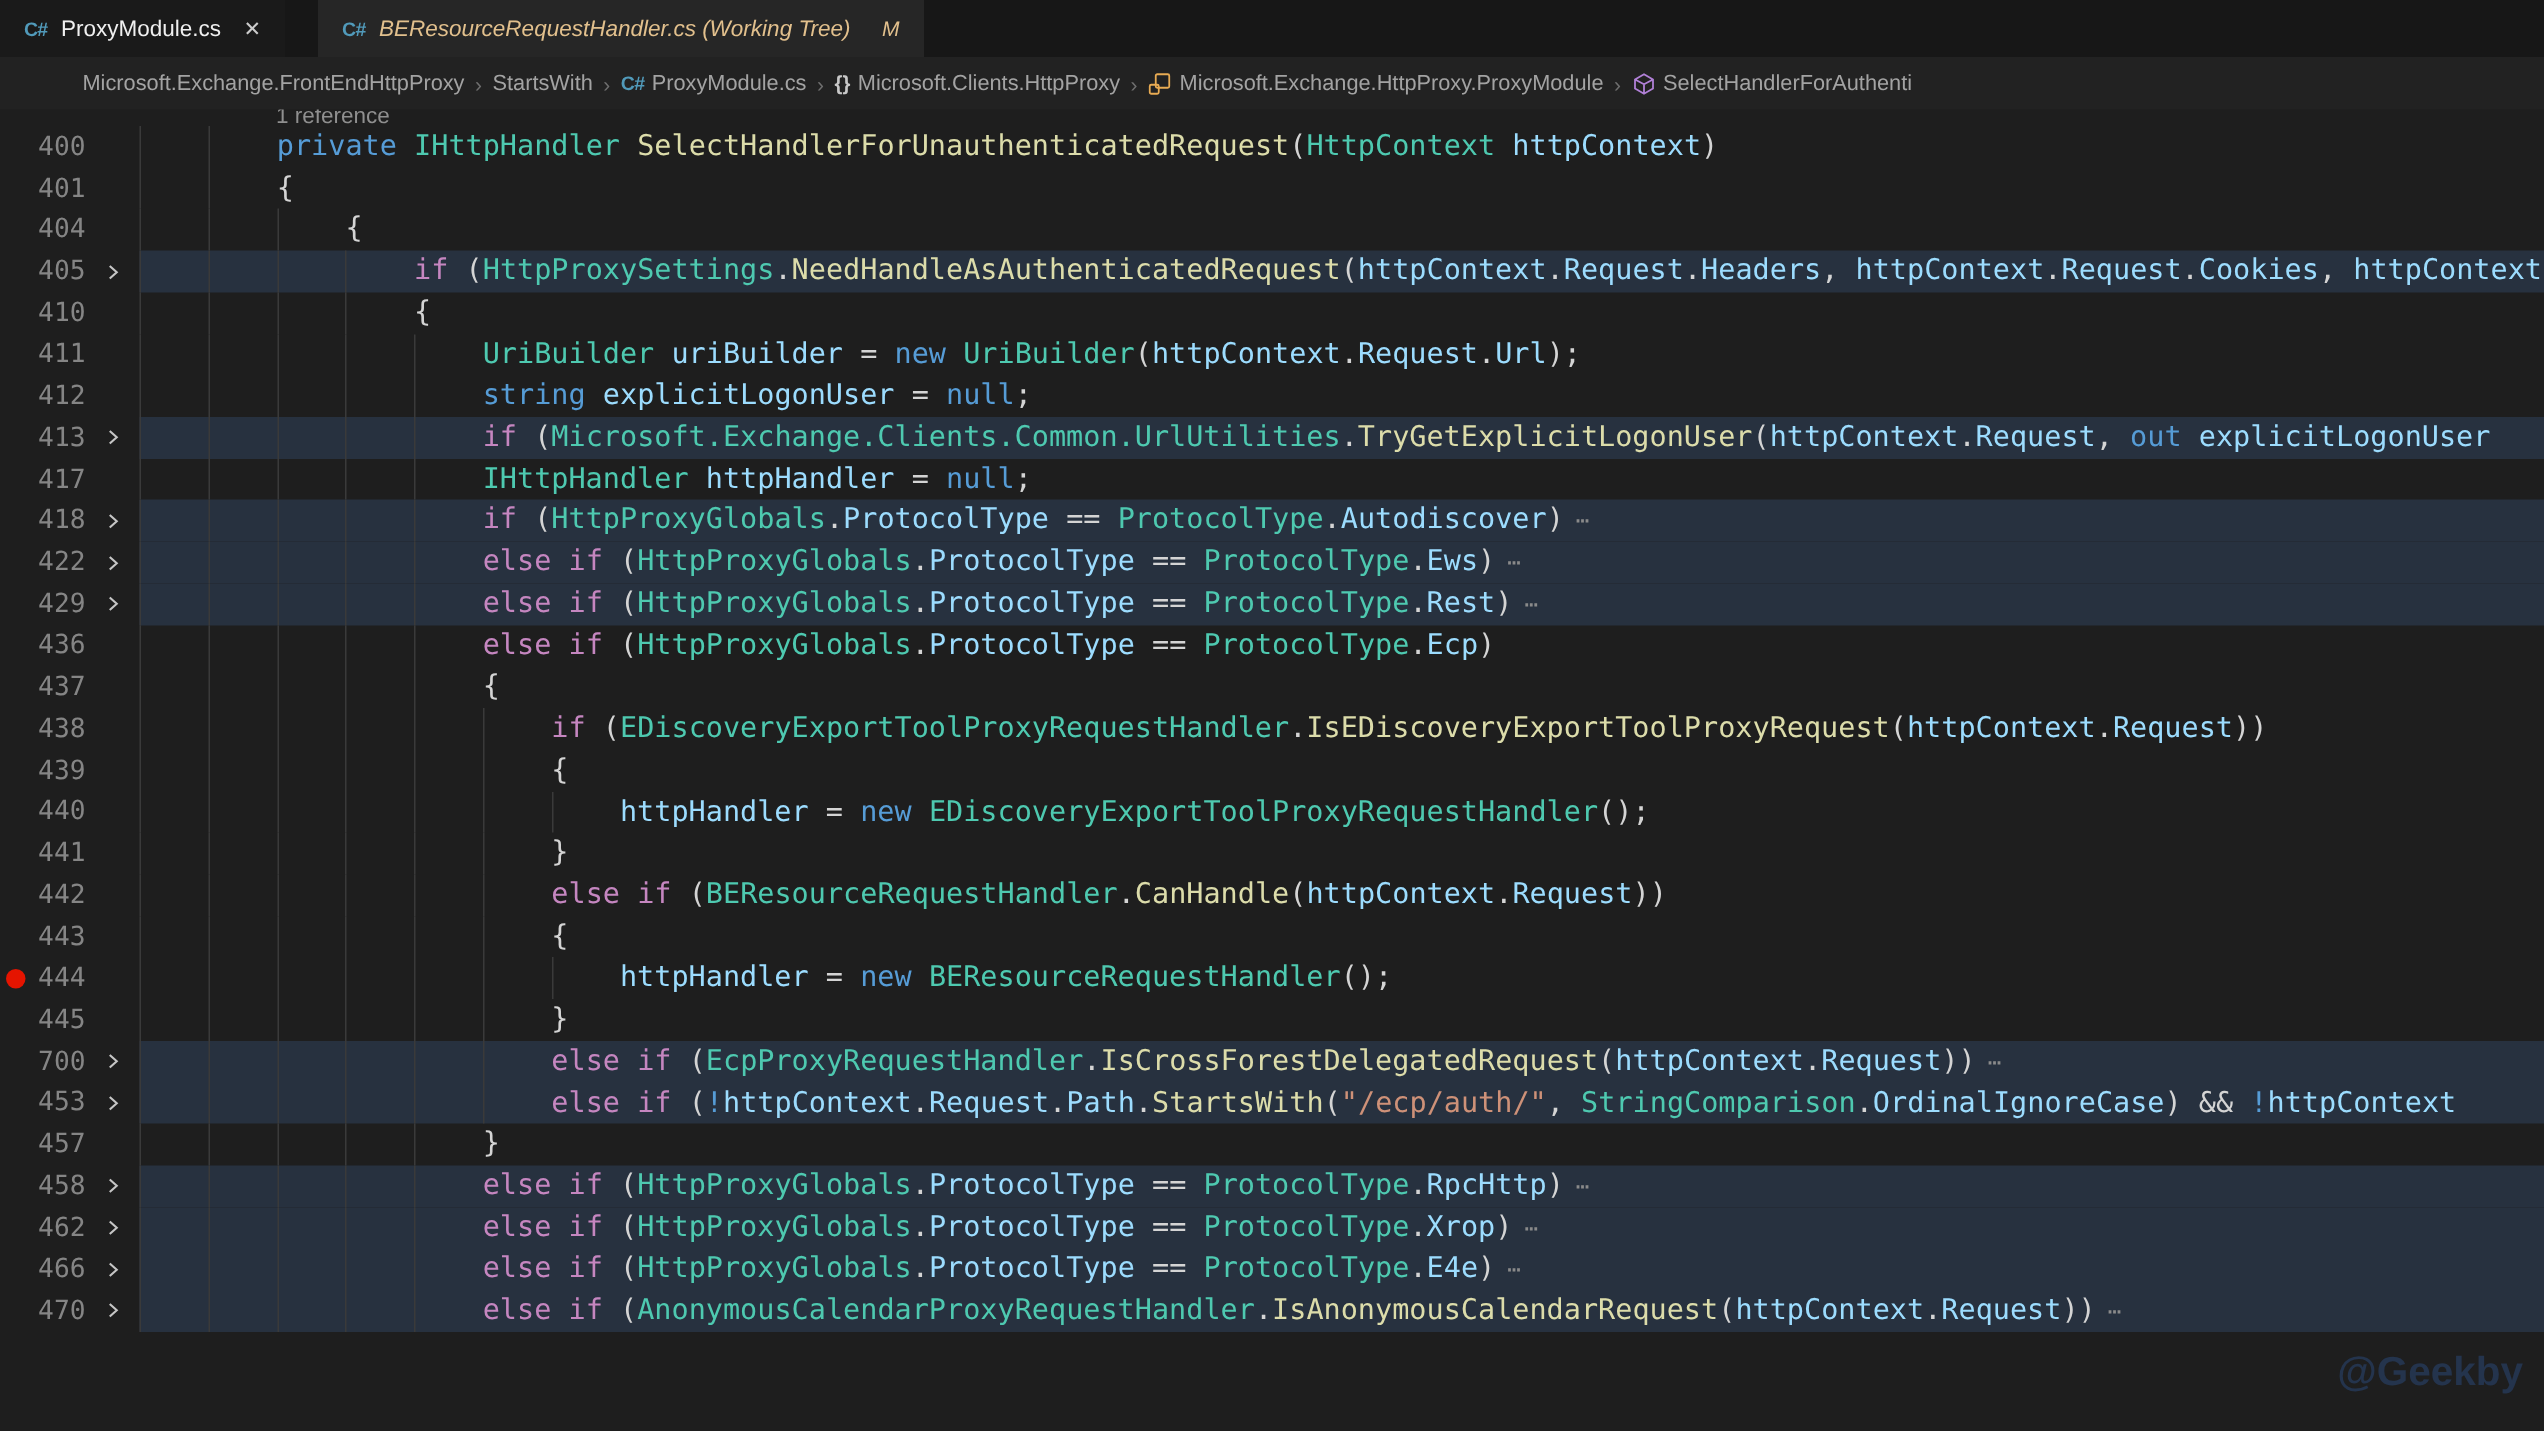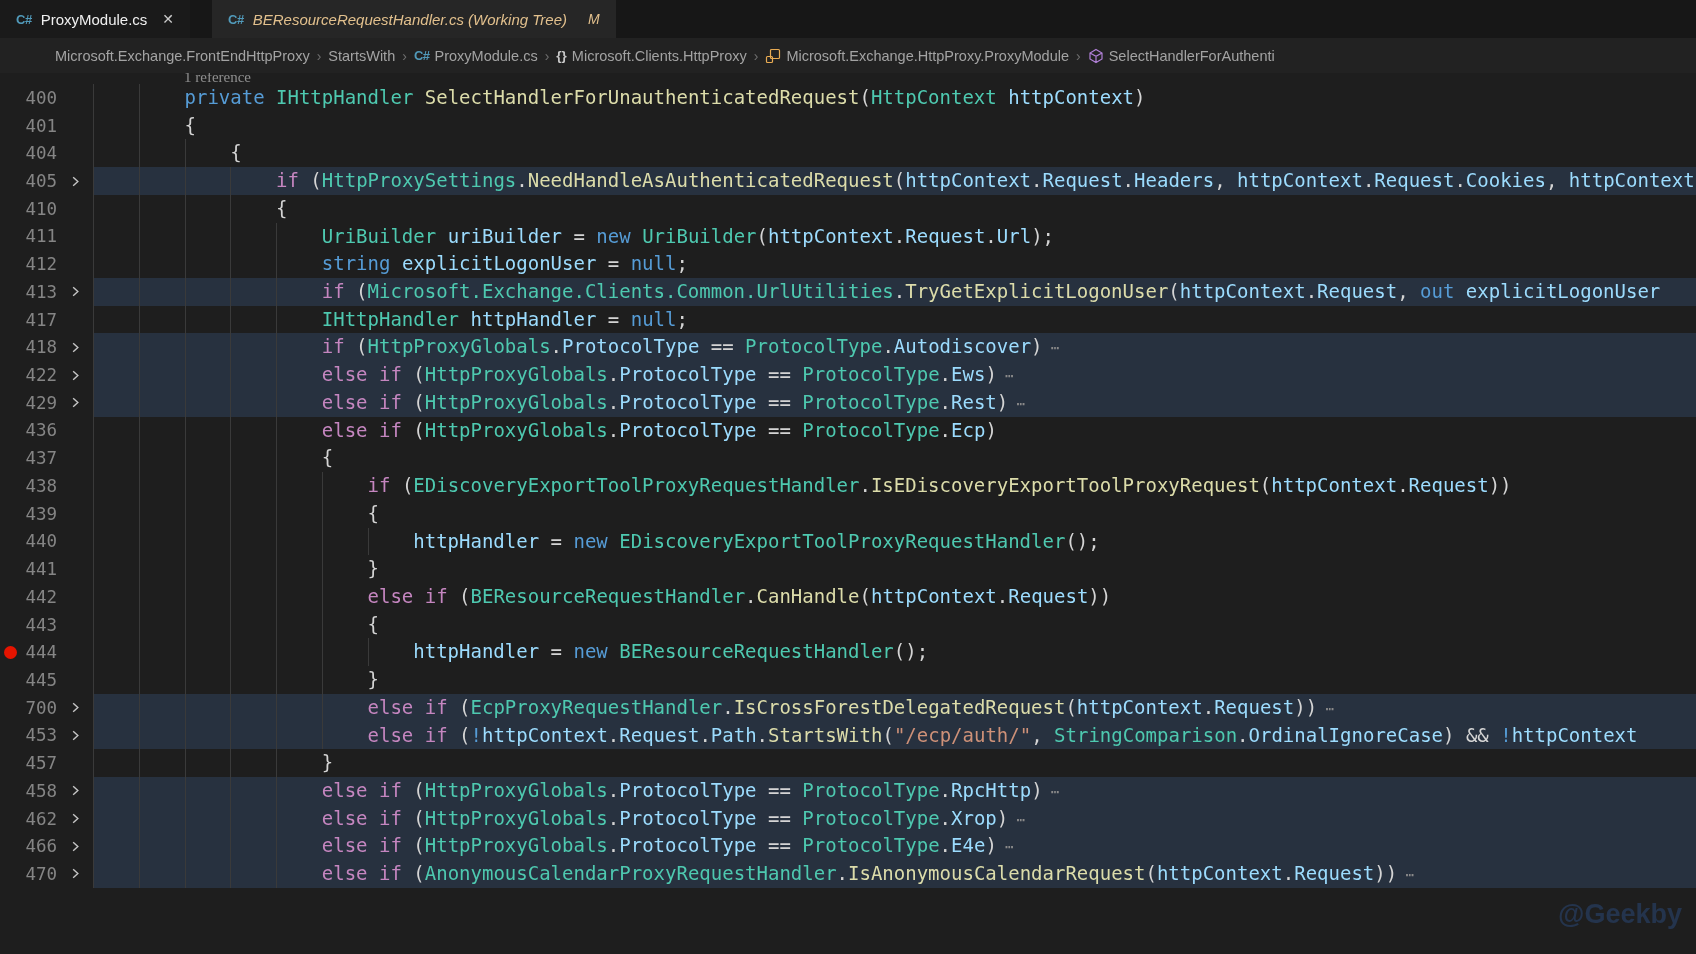--- a/index.html
+++ b/index.html
@@ -23,21 +23,21 @@
     display:flex;align-items:center;padding-left:55px;font-size:14.5px;color:#a3a3a3;white-space:nowrap;overflow:hidden;}
   .crumb{display:flex;align-items:center;gap:5px;cursor:pointer;}
   .crumb-sep{color:#6f6f6f;margin:0 7px;font-size:14px;}
   .bc-ns{color:#c8c8c8;font-size:13.5px;font-weight:600;}
   .bc-svg{display:inline-flex;width:16px;height:16px;}
   
   .editor{position:absolute;top:73px;left:0;right:0;bottom:0;background:#1e1e1e;
     font-family:"DejaVu Sans Mono",monospace;}
   .codelens{position:relative;height:11px;overflow:hidden;}
   .codelens span{position:absolute;bottom:-2px;left:184px;font-size:15px;color:#8f8f8f;
-    font-family:Liberation Serif, serif;}
+    font-family:Liberation Sans, sans-serif;}
   .row{display:flex;height:27.72px;align-items:center;position:relative;}
   .row.hl .code{background:var(--hl);}
   .gutter{flex:none;width:93px;height:100%;position:relative;display:flex;align-items:center;}
   .lnum{position:absolute;left:0;width:57px;text-align:right;color:var(--ln);font-size:17.5px;}
   .chev{position:absolute;left:60px;width:30px;display:flex;justify-content:center;align-items:center;cursor:pointer;}
   .bpdot{position:absolute;left:4px;top:50%;margin-top:-6.5px;width:13px;height:13px;border-radius:50%;background:var(--bp);}
   .code{flex:1;height:100%;white-space:pre;font-size:19px;line-height:27.72px;position:relative;color:var(--pln);cursor:text;}
   .guide{position:absolute;top:0;bottom:0;width:1px;background:#3a3a3a;}
   .tk-k{color:var(--kw);} .tk-c{color:var(--ctl);} .tk-t{color:var(--typ);}
   .tk-f{color:var(--fn);} .tk-v{color:var(--vr);} .tk-p{color:var(--pln);} .tk-s{color:var(--str);}

